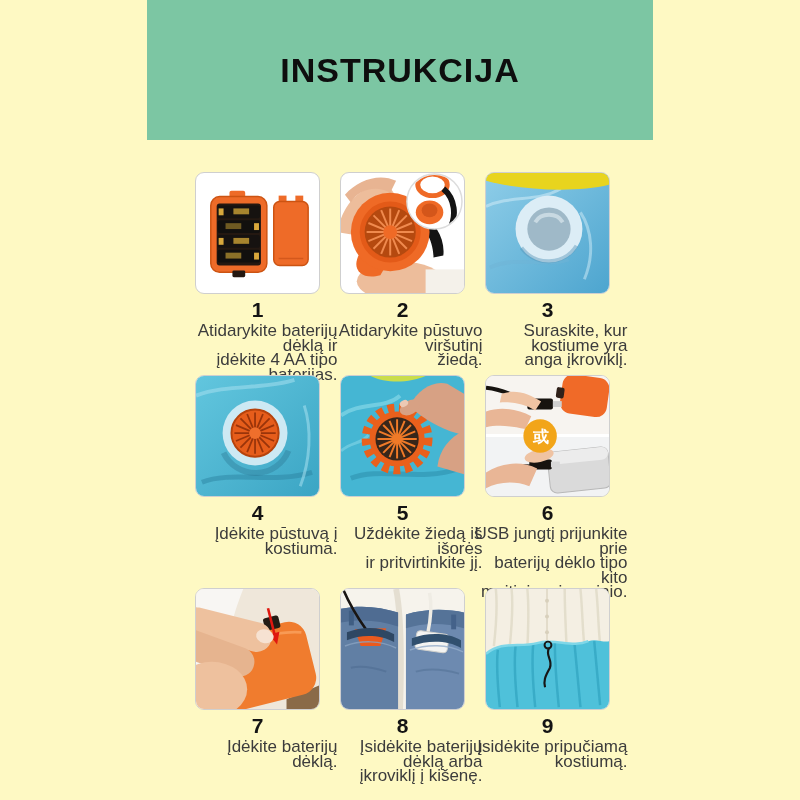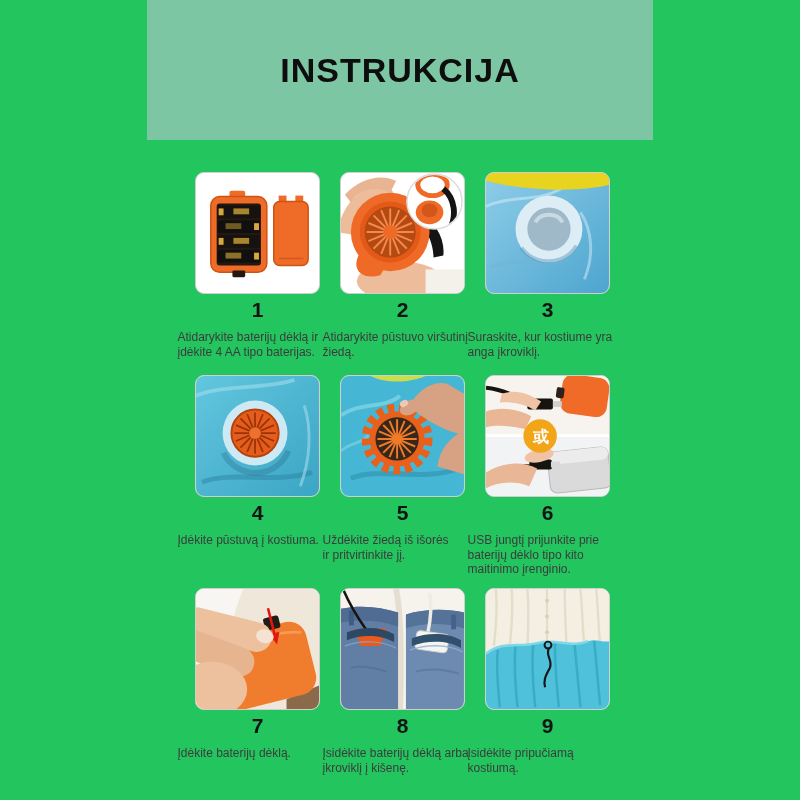--- a/index.html
+++ b/index.html
@@ -1,31 +1,31 @@
 <!DOCTYPE html>
 <html><head>
 <meta charset="utf-8">
 <style>
   html,body{margin:0;padding:0;background:#ffffff;}
   body{width:800px;height:800px;position:relative;font-family:"Liberation Sans",sans-serif;overflow:hidden;}
-  .sheet{position:absolute;left:0;top:0;width:800px;height:800px;background:#22c55e;}
+  .sheet{position:absolute;left:0;top:0;width:800px;height:800px;background:#fef9c3;}
 
   .header{position:absolute;left:147px;top:0;width:506px;height:140px;background:#7cc6a3;
           display:flex;align-items:center;justify-content:center;}
   .title{font-size:34px;font-weight:bold;color:#0e0e0e;letter-spacing:1px;margin:0;}
 
   .step-row{position:absolute;left:185px;width:435px;display:flex;}
   .row-1{top:172px;} .row-2{top:375px;} .row-3{top:588px;}
   .step{width:145px;display:flex;flex-direction:column;align-items:center;}
   .photo{width:125px;height:122px;border:1px solid #cfcfcf;border-radius:9px;overflow:hidden;
          background:#ffffff;box-sizing:border-box;position:relative;flex:0 0 auto;}
   .photo svg{display:block;width:123px;height:120px;}
   .step-number{font-size:21px;line-height:24px;font-weight:bold;color:#141414;margin-top:4px;}
-  .caption{font-size:12px;line-height:14.5px;color:#3c3c3c;text-align:left;white-space:pre-line;
-           margin-top:8px;width:160px;}
+  .caption{font-size:17px;line-height:14.5px;color:#3c3c3c;text-align:right;white-space:pre-line;
+           margin-top:2px;width:160px;}
   .or-badge-text{position:absolute;left:55px;top:61px;transform:translate(-50%,-50%);
                  color:#ffffff;font-size:16px;font-weight:bold;z-index:3;}
 </style>
 </head>
 <body>
 
 <div class="sheet">
 
   <div class="header">
     <h1 class="title">INSTRUKCIJA</h1>

